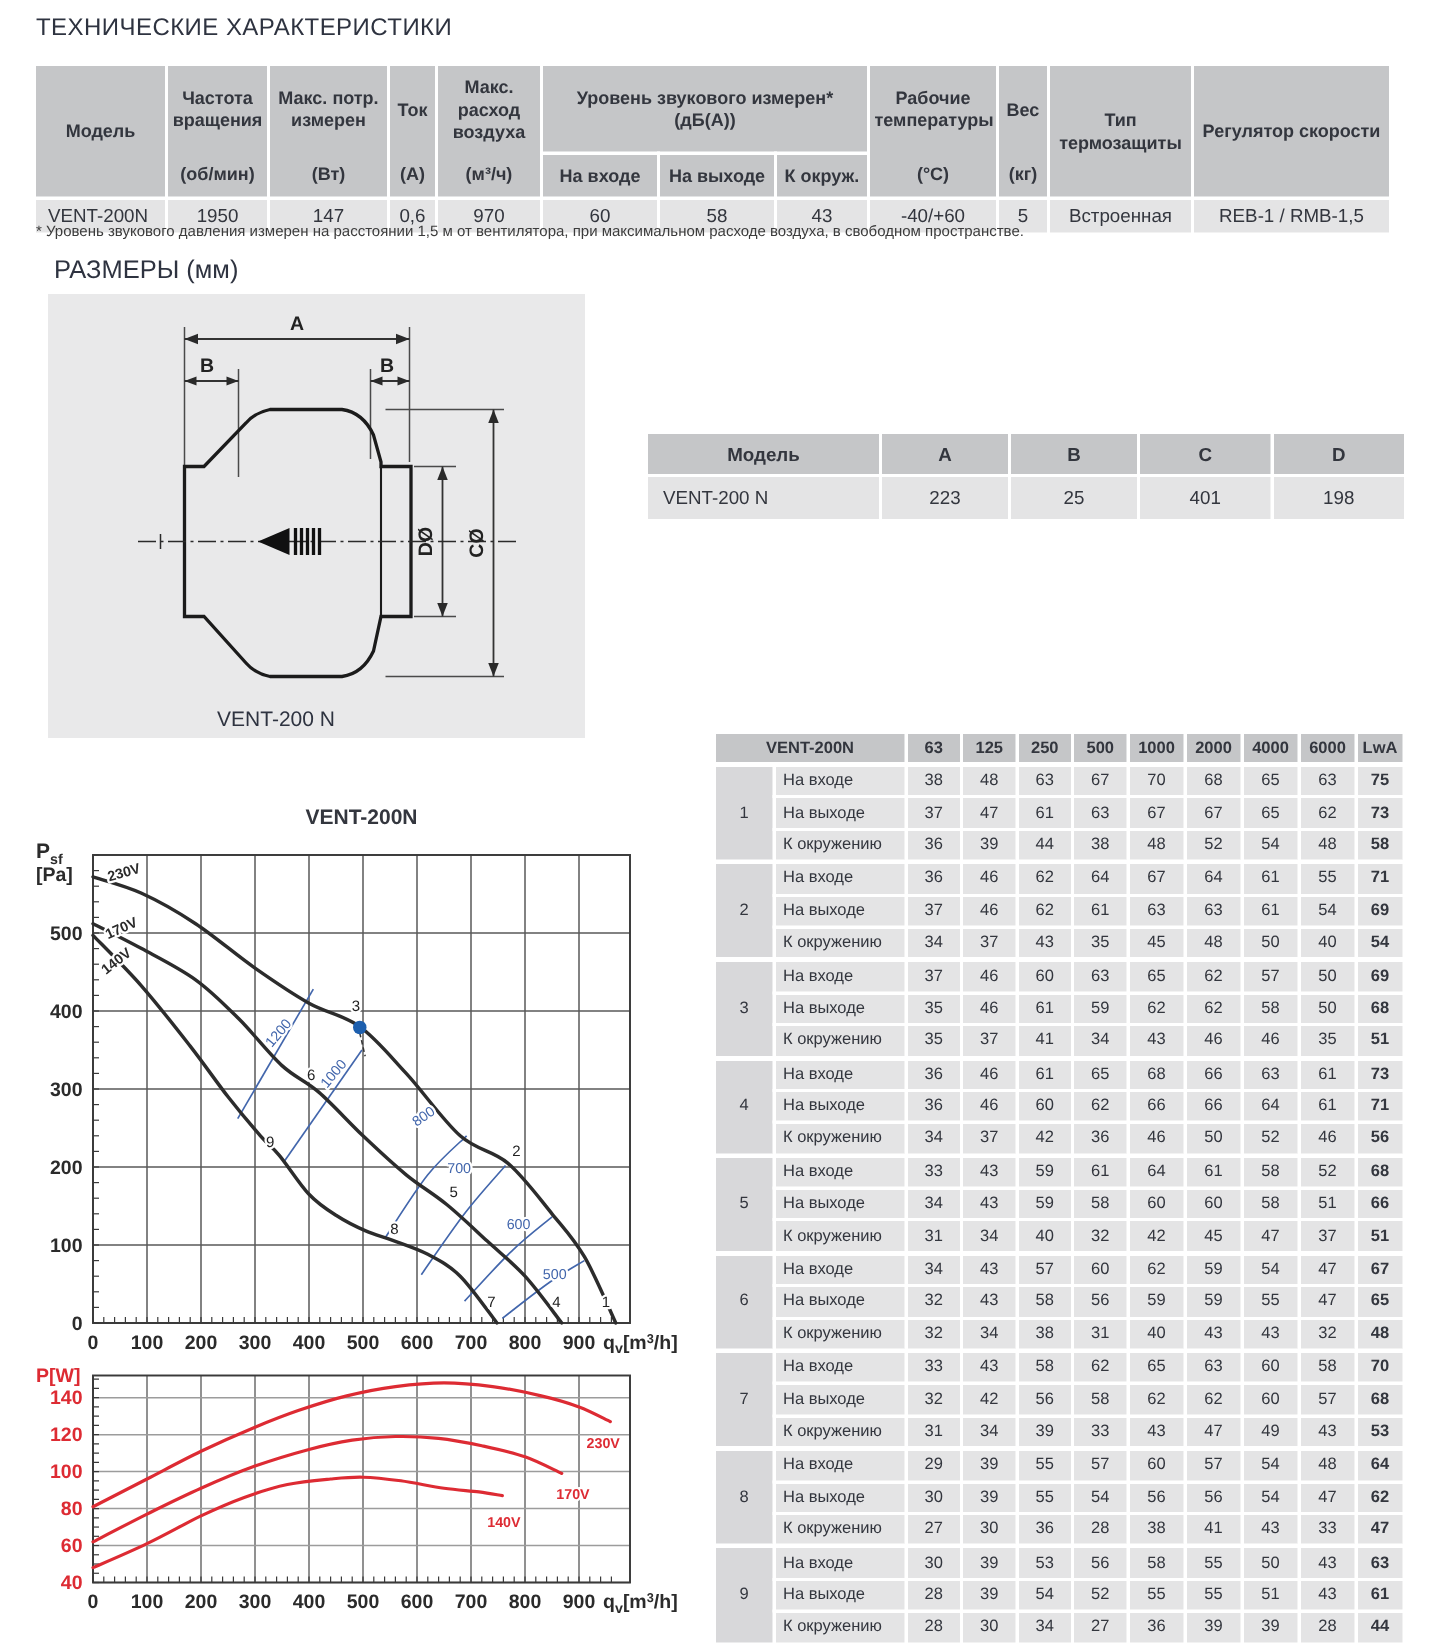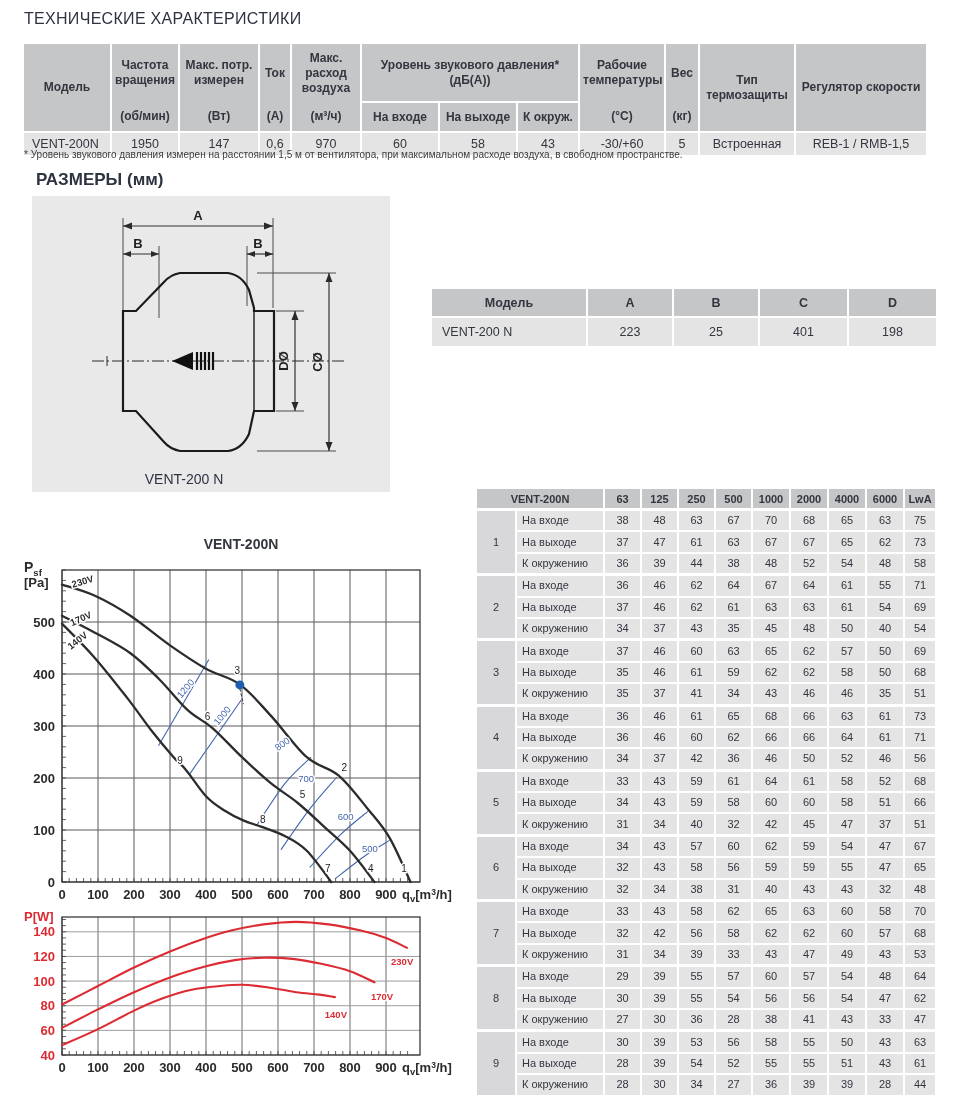--- a/index.html
+++ b/index.html
@@ -2,21 +2,21 @@
 <html><head>
 <meta charset="utf-8">
 <style>
   html,body{margin:0;padding:0;}
   body{
     width:970px;height:1100px;position:relative;background:#ffffff;
     font-family:"Liberation Sans",sans-serif;color:#33363e;overflow:hidden;
   }
   .abs{position:absolute;}
   h1.page-title{font-size:16px;font-weight:normal;color:#2e3340;letter-spacing:.3px;margin:0;}
-  h2.sec-title{font-size:17px;font-weight:bold;color:#2e3340;margin:0;}
+  h2.sec-title{font-size:17px;font-weight:normal;color:#2e3340;margin:0;}
   table{border-collapse:collapse;table-layout:fixed;}
   td,th{border:2px solid #fff;overflow:hidden;}
 
   
   .spec th{background:#c5c6c8;font-size:12px;font-weight:bold;line-height:1.25;
            padding:1px 3px;text-align:center;color:#33363e;vertical-align:middle;}
   .spec .label-row th{height:55px;}
   .spec .label-row th.has-unit{border-bottom:0;}
   .spec .unit-row th{height:26px;border-top:0;}
   .spec .unit-row th.subhead{border-top:2px solid #fff;}
@@ -28,21 +28,21 @@
   
   .dims th{background:#c5c6c8;font-size:12.5px;font-weight:bold;height:25px;text-align:center;}
   .dims td{background:#e4e4e5;font-size:12.5px;height:26px;text-align:center;}
   .dims td.model-cell{text-align:left;padding-left:10px;}
 
   
   .snd th{background:#c5c6c8;font-size:11px;font-weight:bold;height:19px;text-align:center;padding:0;}
   .snd td{background:#e4e4e5;font-size:11px;height:19.4px;line-height:19px;text-align:center;padding:0;}
   .snd td.grp{background:#d8d8da;}
   .snd td.rowlab{text-align:left;padding-left:5px;}
-  .snd td.lwa{font-weight:normal;}
+  .snd td.lwa{font-weight:bold;}
   .snd tr.group-start td{border-top:3px solid #fff;}
 
   .diagram-box{background:#e9e9ea;}
   .chart-title{font-size:14px;font-weight:bold;color:#33363e;text-align:center;}
 
   svg text{font-family:"Liberation Sans",sans-serif;}
   .tick{font-size:13px;font-weight:bold;fill:#2b2b2b;}
   .tick-red{fill:#dd2b33;}
   .halo{paint-order:stroke;stroke:#ffffff;stroke-width:3px;stroke-linejoin:round;}
 </style>
@@ -66,21 +66,21 @@
       <col style="width:96px">
       <col style="width:132px">
   </colgroup>
   <thead>
     <tr class="label-row">
       <th rowspan="2">Модель</th>
       <th class="has-unit">Частота вращения</th>
       <th class="has-unit">Макс. потр. измерен</th>
       <th class="has-unit">Ток</th>
       <th class="has-unit">Макс. расход воздуха</th>
-      <th colspan="3">Уровень звукового давления* (дБ(А))</th>
+      <th colspan="3">Уровень звукового измерен* (дБ(А))</th>
       <th class="has-unit">Рабочие температуры</th>
       <th class="has-unit">Вес</th>
       <th rowspan="2">Тип термозащиты</th>
       <th rowspan="2">Регулятор скорости</th>
     </tr>
     <tr class="unit-row">
       <th>(об/мин)</th>
       <th>(Вт)</th>
       <th>(А)</th>
       <th>(м³/ч)</th>
@@ -94,21 +94,21 @@
   <tbody>
     <tr>
       <td class="model-cell">VENT-200N</td>
       <td>1950</td>
       <td>147</td>
       <td>0,6</td>
       <td>970</td>
       <td>60</td>
       <td>58</td>
       <td>43</td>
-      <td>-30/+60</td>
+      <td>-40/+60</td>
       <td>5</td>
       <td>Встроенная</td>
       <td>REB-1 / RMB-1,5</td>
     </tr>
   </tbody>
 </table>
 
 <div class="footnote abs" style="left:24px;top:149px;width:910px;">* Уровень звукового давления измерен на расстоянии 1,5 м от вентилятора, при максимальном расходе воздуха, в свободном пространстве.</div>
 
 <h2 class="sec-title abs" style="left:36px;top:170px;">РАЗМЕРЫ (мм)</h2>

